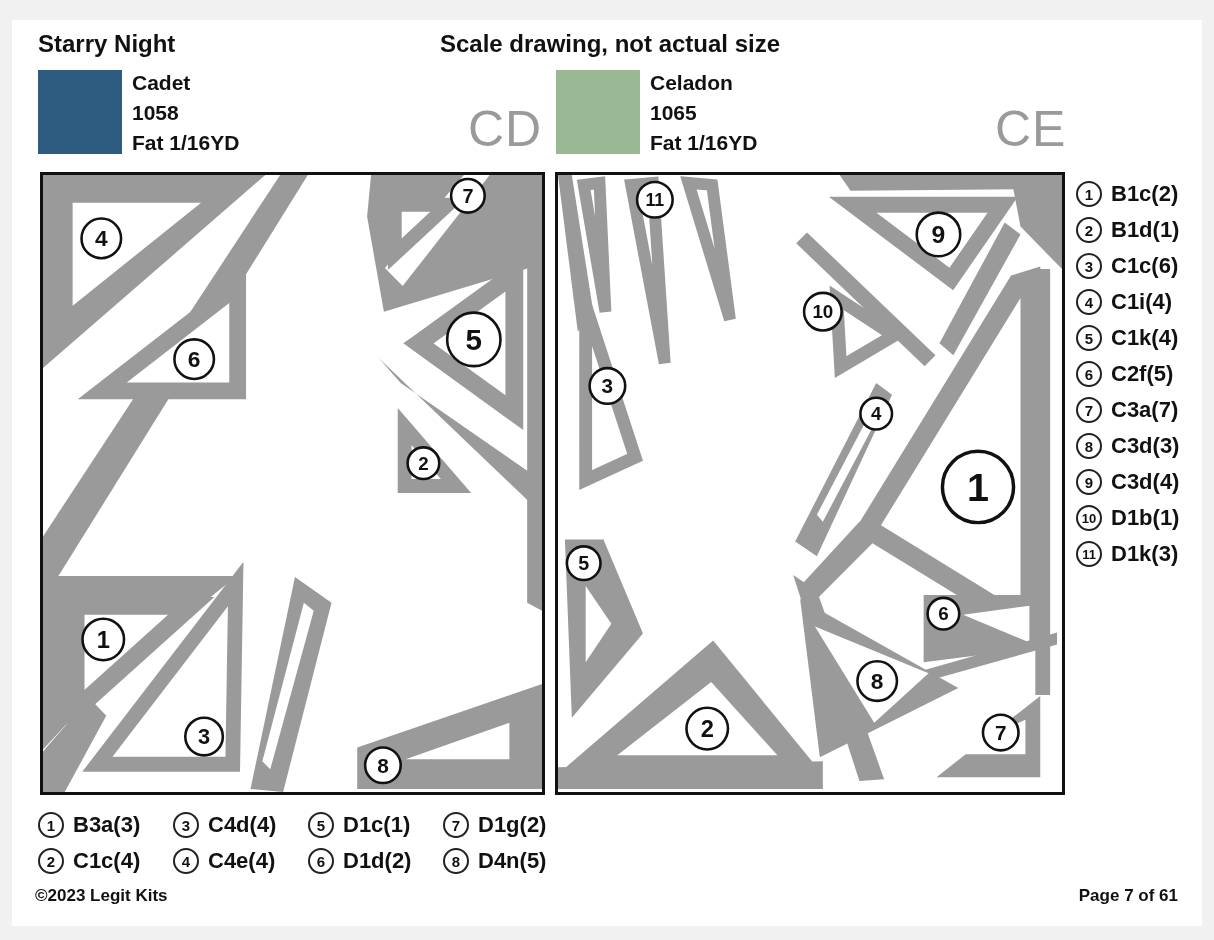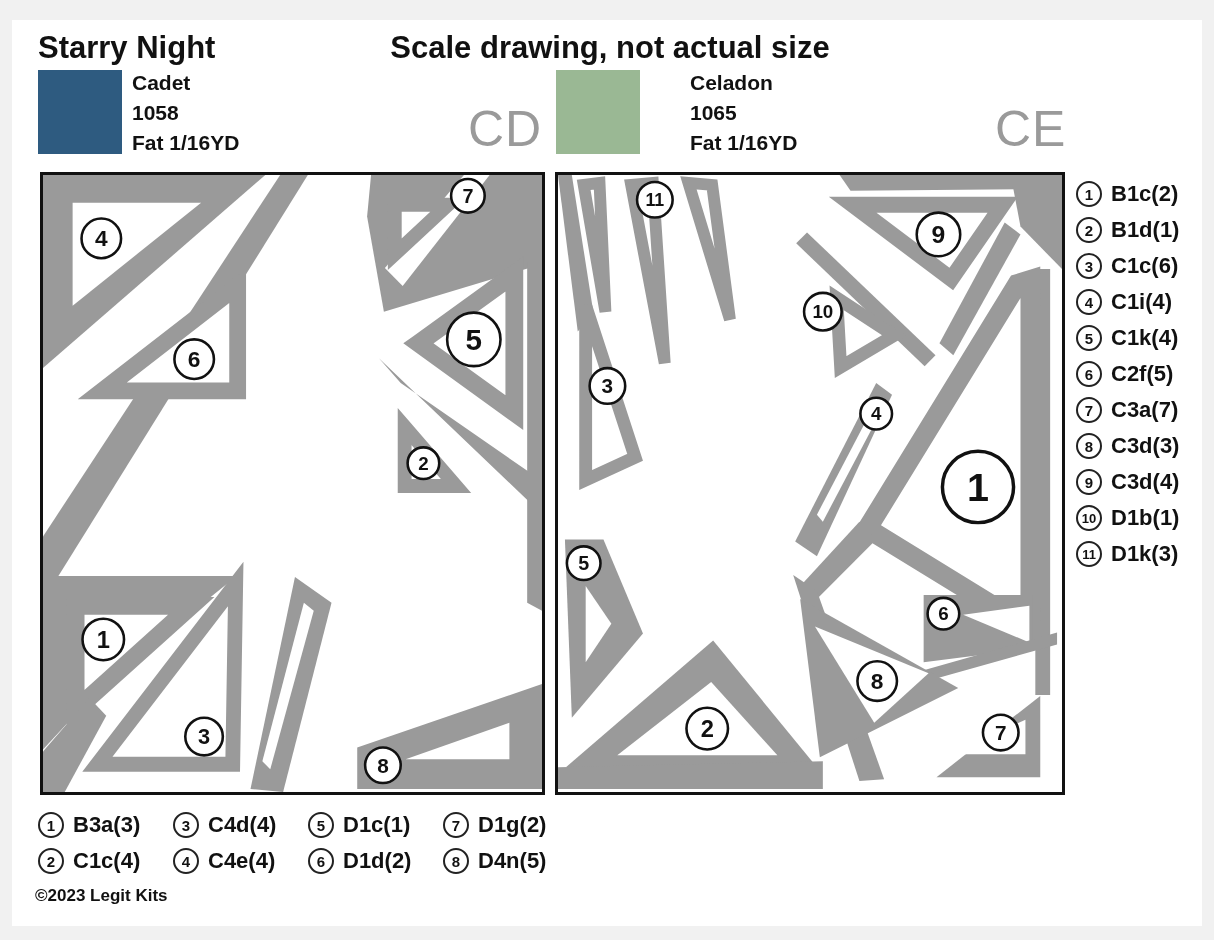--- a/index.html
+++ b/index.html
@@ -1,19 +1,19 @@
 <!DOCTYPE html>
 <html><head>
 <meta charset="utf-8">
 <style>
   html,body{margin:0;padding:0;background:#e9e9e9;font-family:"Liberation Sans", sans-serif;}
   #stage{position:relative;width:1214px;height:940px;background:#f1f1f1;overflow:hidden;}
   #paper{position:absolute;left:12px;top:20px;width:1190px;height:906px;background:#ffffff;}
   .abs{position:absolute;}
-  .h-title{font-size:31px;font-weight:bold;color:#111;}
+  .h-title{font-size:24px;font-weight:bold;color:#111;}
   .swatch{width:84px;height:84px;}
   .fab-label div{font-size:21px;font-weight:bold;color:#111;line-height:30px;}
   .panel-code{font-size:50px;color:#9a9a9a;font-weight:400;letter-spacing:1px;}
   .panel{border:3px solid #111;background:#fff;box-sizing:border-box;}
   .panel svg{display:block;width:100%;height:100%;}
   .gray{fill:#9a9a9a;}
   .white{fill:#ffffff;}
   .piece{fill:#ffffff;stroke:#9a9a9a;stroke-linejoin:miter;}
   .leg-col{display:flex;flex-direction:column;gap:10px;}
   .leg-item{display:flex;align-items:center;gap:9px;}
@@ -33,21 +33,21 @@
   <div class="abs h-title" style="left:380px;top:30px;width:460px;text-align:center;">Scale drawing, not actual size</div>
 
   <div class="abs swatch" style="left: 38px; top: 70px; background: rgb(46, 91, 128);"></div>
   <div class="abs fab-label" style="left:132px;top:68px;">
     <div>Cadet</div>
     <div>1058</div>
     <div>Fat 1/16YD</div>
   </div>
 
   <div class="abs swatch" style="left: 556px; top: 70px; background: rgb(154, 184, 148);"></div>
-  <div class="abs fab-label" style="left:650px;top:68px;margin-left:40px;">
+  <div class="abs fab-label" style="left:650px;top:68px;">
     <div>Celadon</div>
     <div>1065</div>
     <div>Fat 1/16YD</div>
   </div>
 
   <div class="abs panel-code" style="left:468px;top:100px;">CD</div>
   <div class="abs panel-code" style="left:995px;top:100px;text-align:right;">CE</div>
 
   <div class="abs panel" style="left:40px;top:172px;width:505px;height:623px;">
     <svg viewBox="0 0 505 623" preserveAspectRatio="none">
@@ -291,13 +291,14 @@
           <span class="leg-label">D1g(2)</span>
         </div>
         <div class="leg-item">
           <span class="leg-circ">8</span>
           <span class="leg-label">D4n(5)</span>
         </div>
       </div>
     </div>
 
   <div class="abs footer-text" style="left:35px;top:886px;">©2023 Legit Kits</div>
+  <div class="abs footer-text" style="left:900px;top:886px;width:278px;text-align:right;">Page 7 of 61</div>
 </div>
 
 </body></html>

